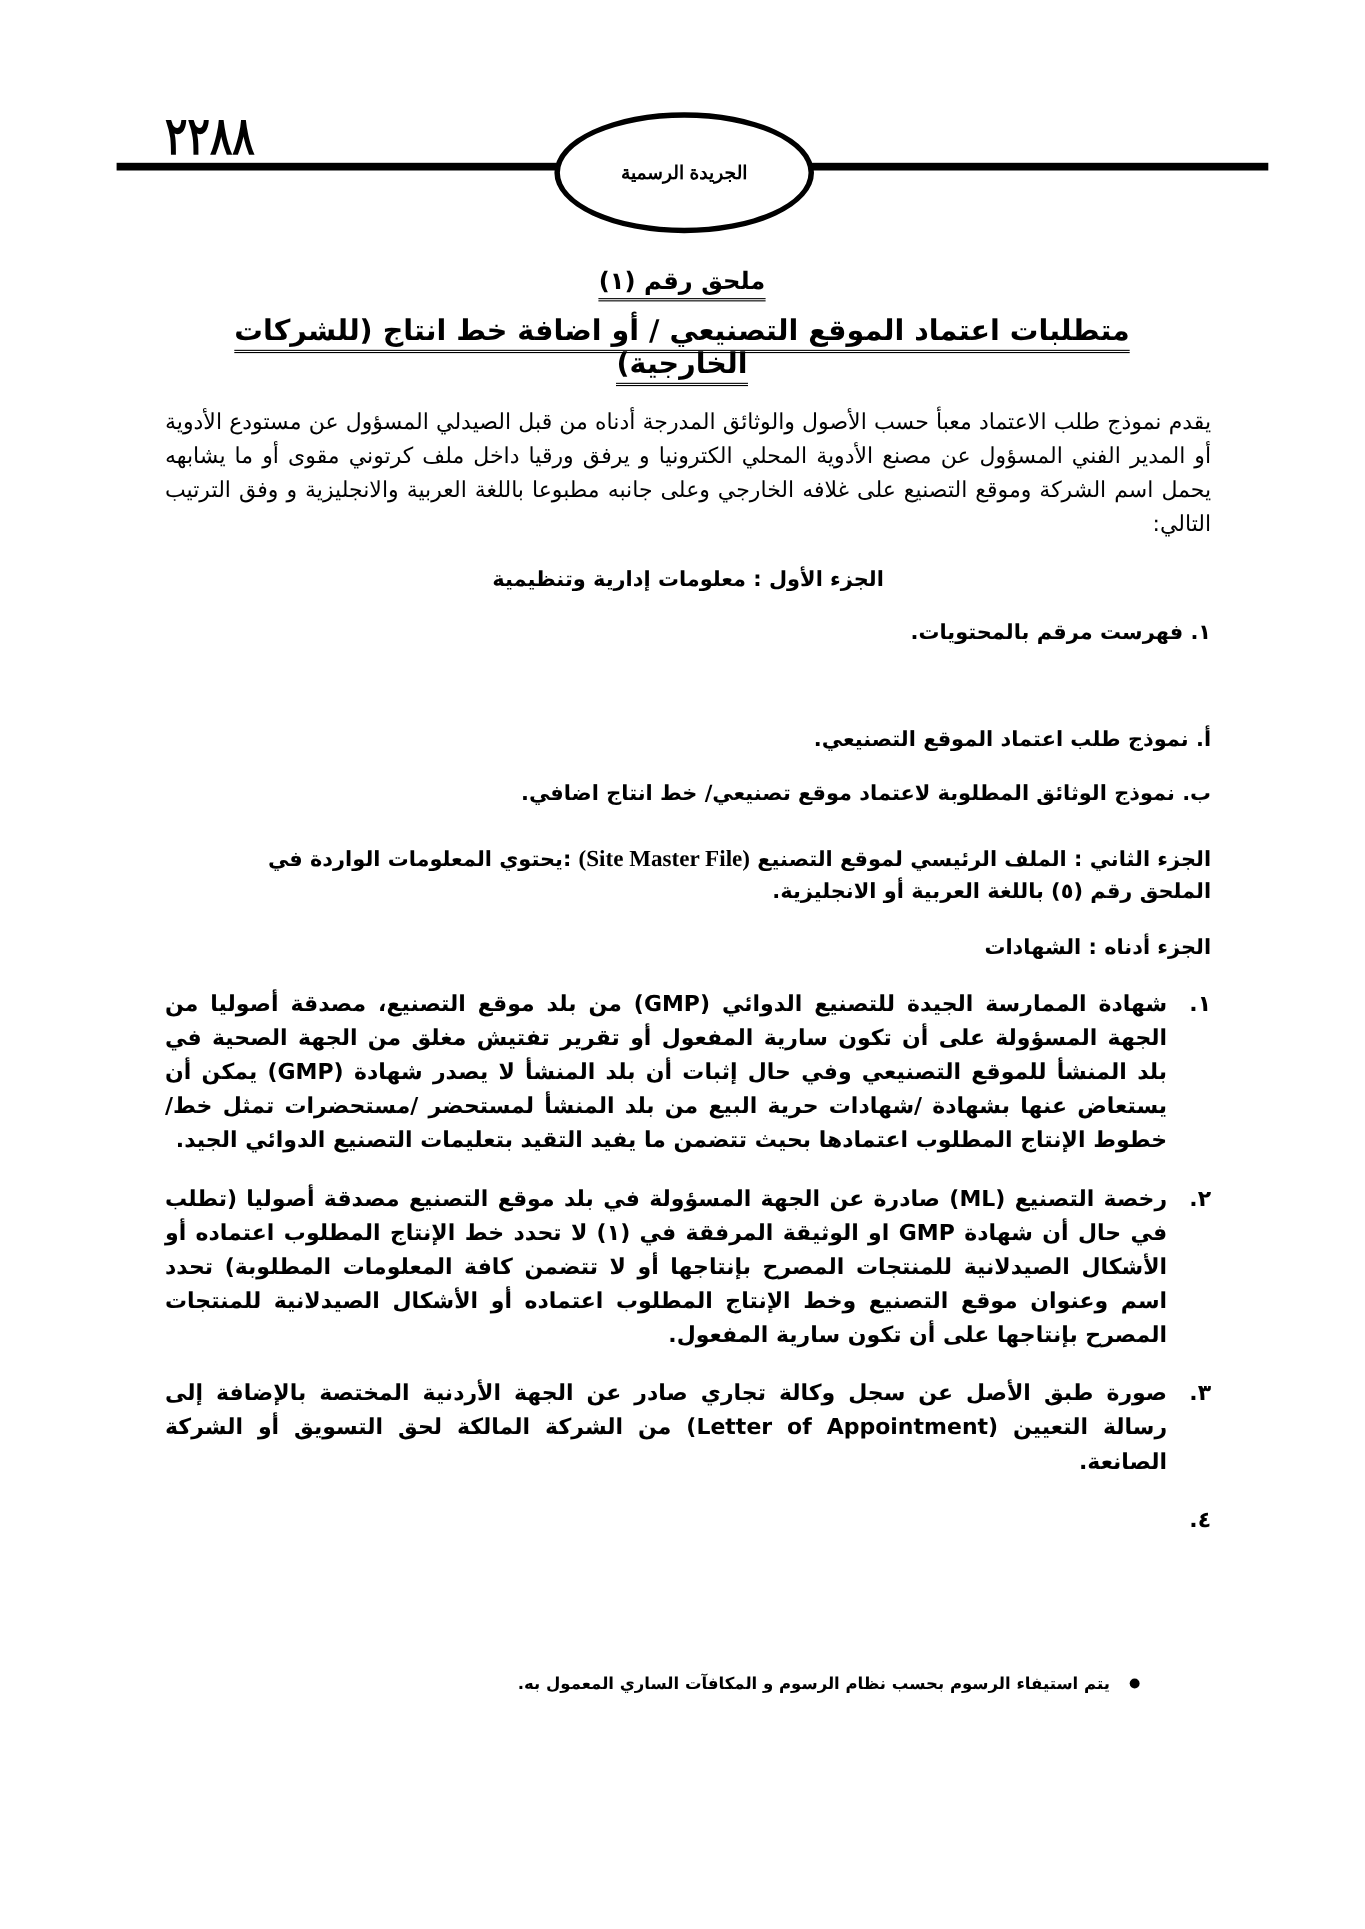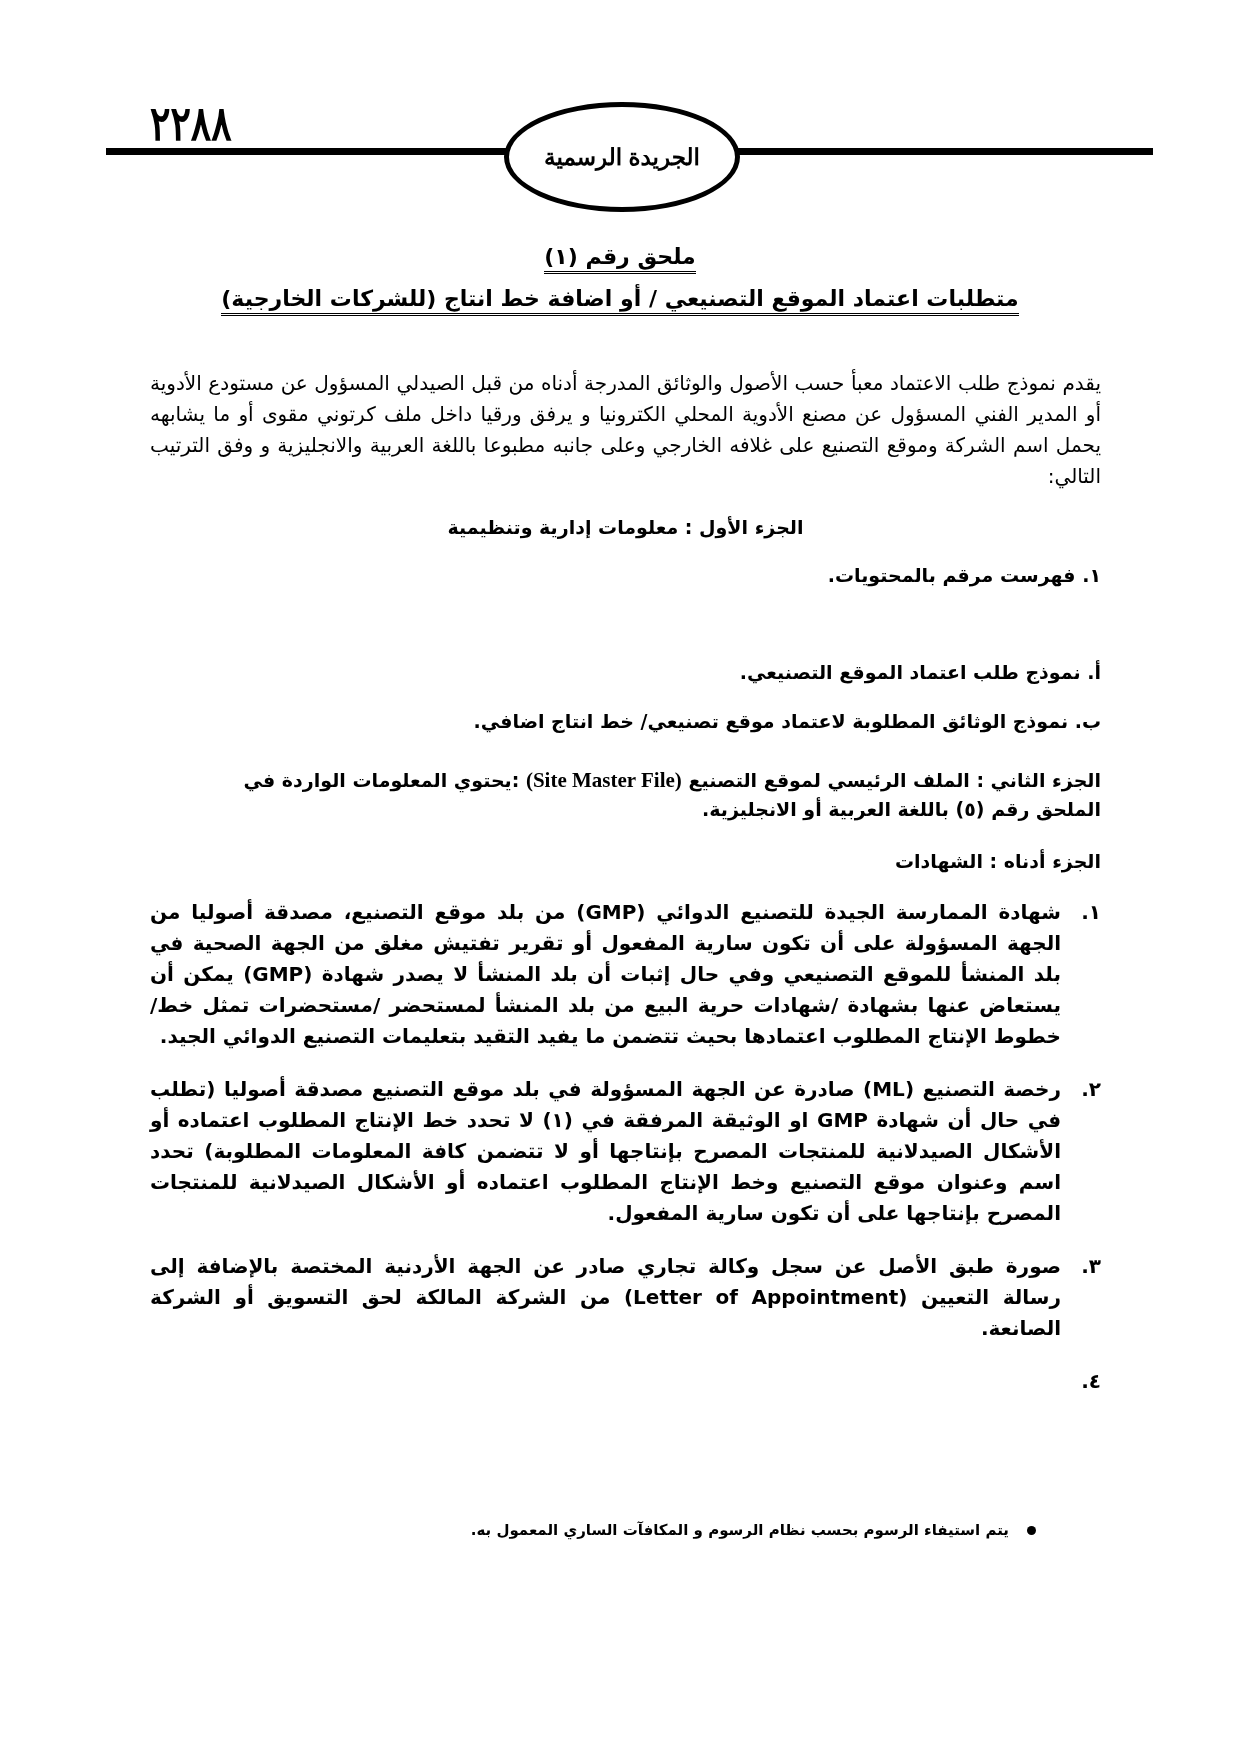--- a/index.html
+++ b/index.html
@@ -40,21 +40,21 @@
       border: 5px solid #000000;
       border-radius: 50%;
       background: #ffffff;
       display: flex;
       align-items: center;
       justify-content: center;
     }
     .header-oval span {
       font-family: "Liberation Sans", sans-serif;
       font-weight: bold;
-      font-size: 23px;
+      font-size: 17px;
       direction: rtl;
     }
     .page-number {
       position: absolute;
       left: 150px;
       top: 96px;
       font-family: "Liberation Serif", serif;
       font-weight: bold;
       font-size: 38px;
       letter-spacing: 1px;
@@ -74,21 +74,21 @@
     .title-1 {
       top: 244px;
       font-family: "DejaVu Sans", sans-serif;
       font-weight: bold;
       font-size: 22px;
     }
     .title-2 {
       top: 286px;
       font-family: "DejaVu Sans", sans-serif;
       font-weight: bold;
-      font-size: 22px;
+      font-size: 26px;
     }
     .title-block span {
       border-bottom: 3px double #000;
       padding-bottom: 2px;
     }
 
     
     .body {
       position: absolute;
       right: 140px;

